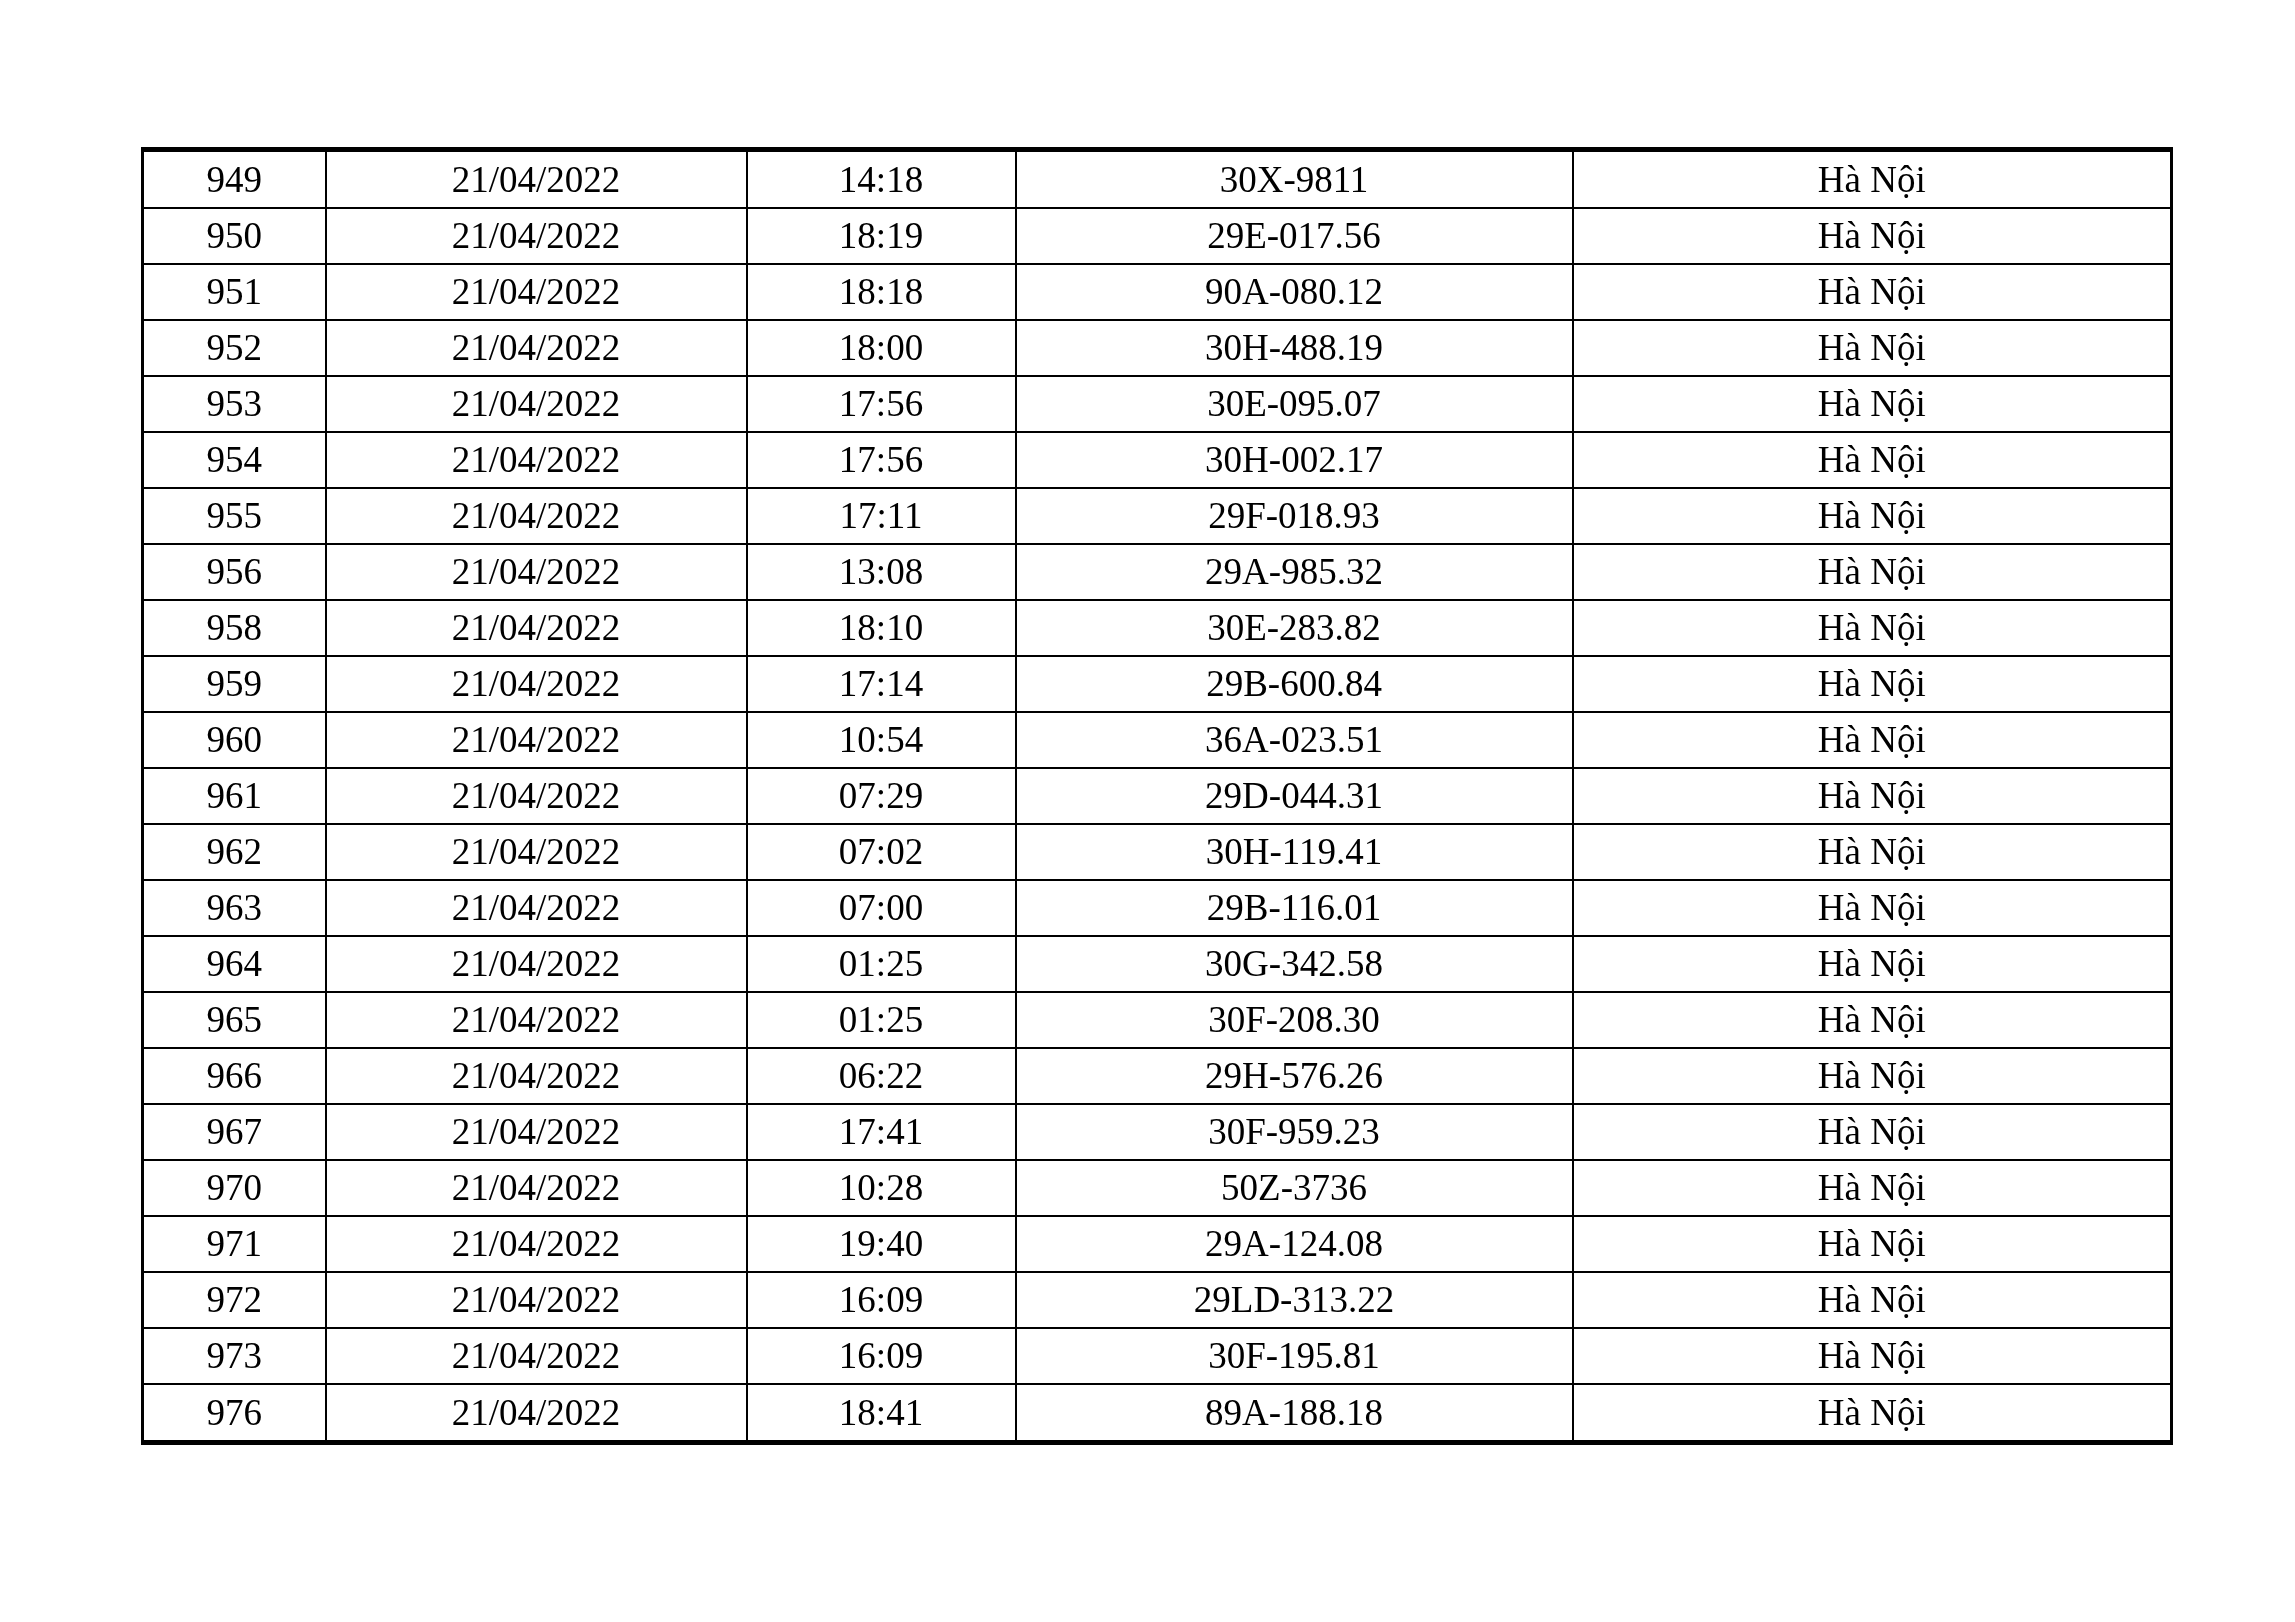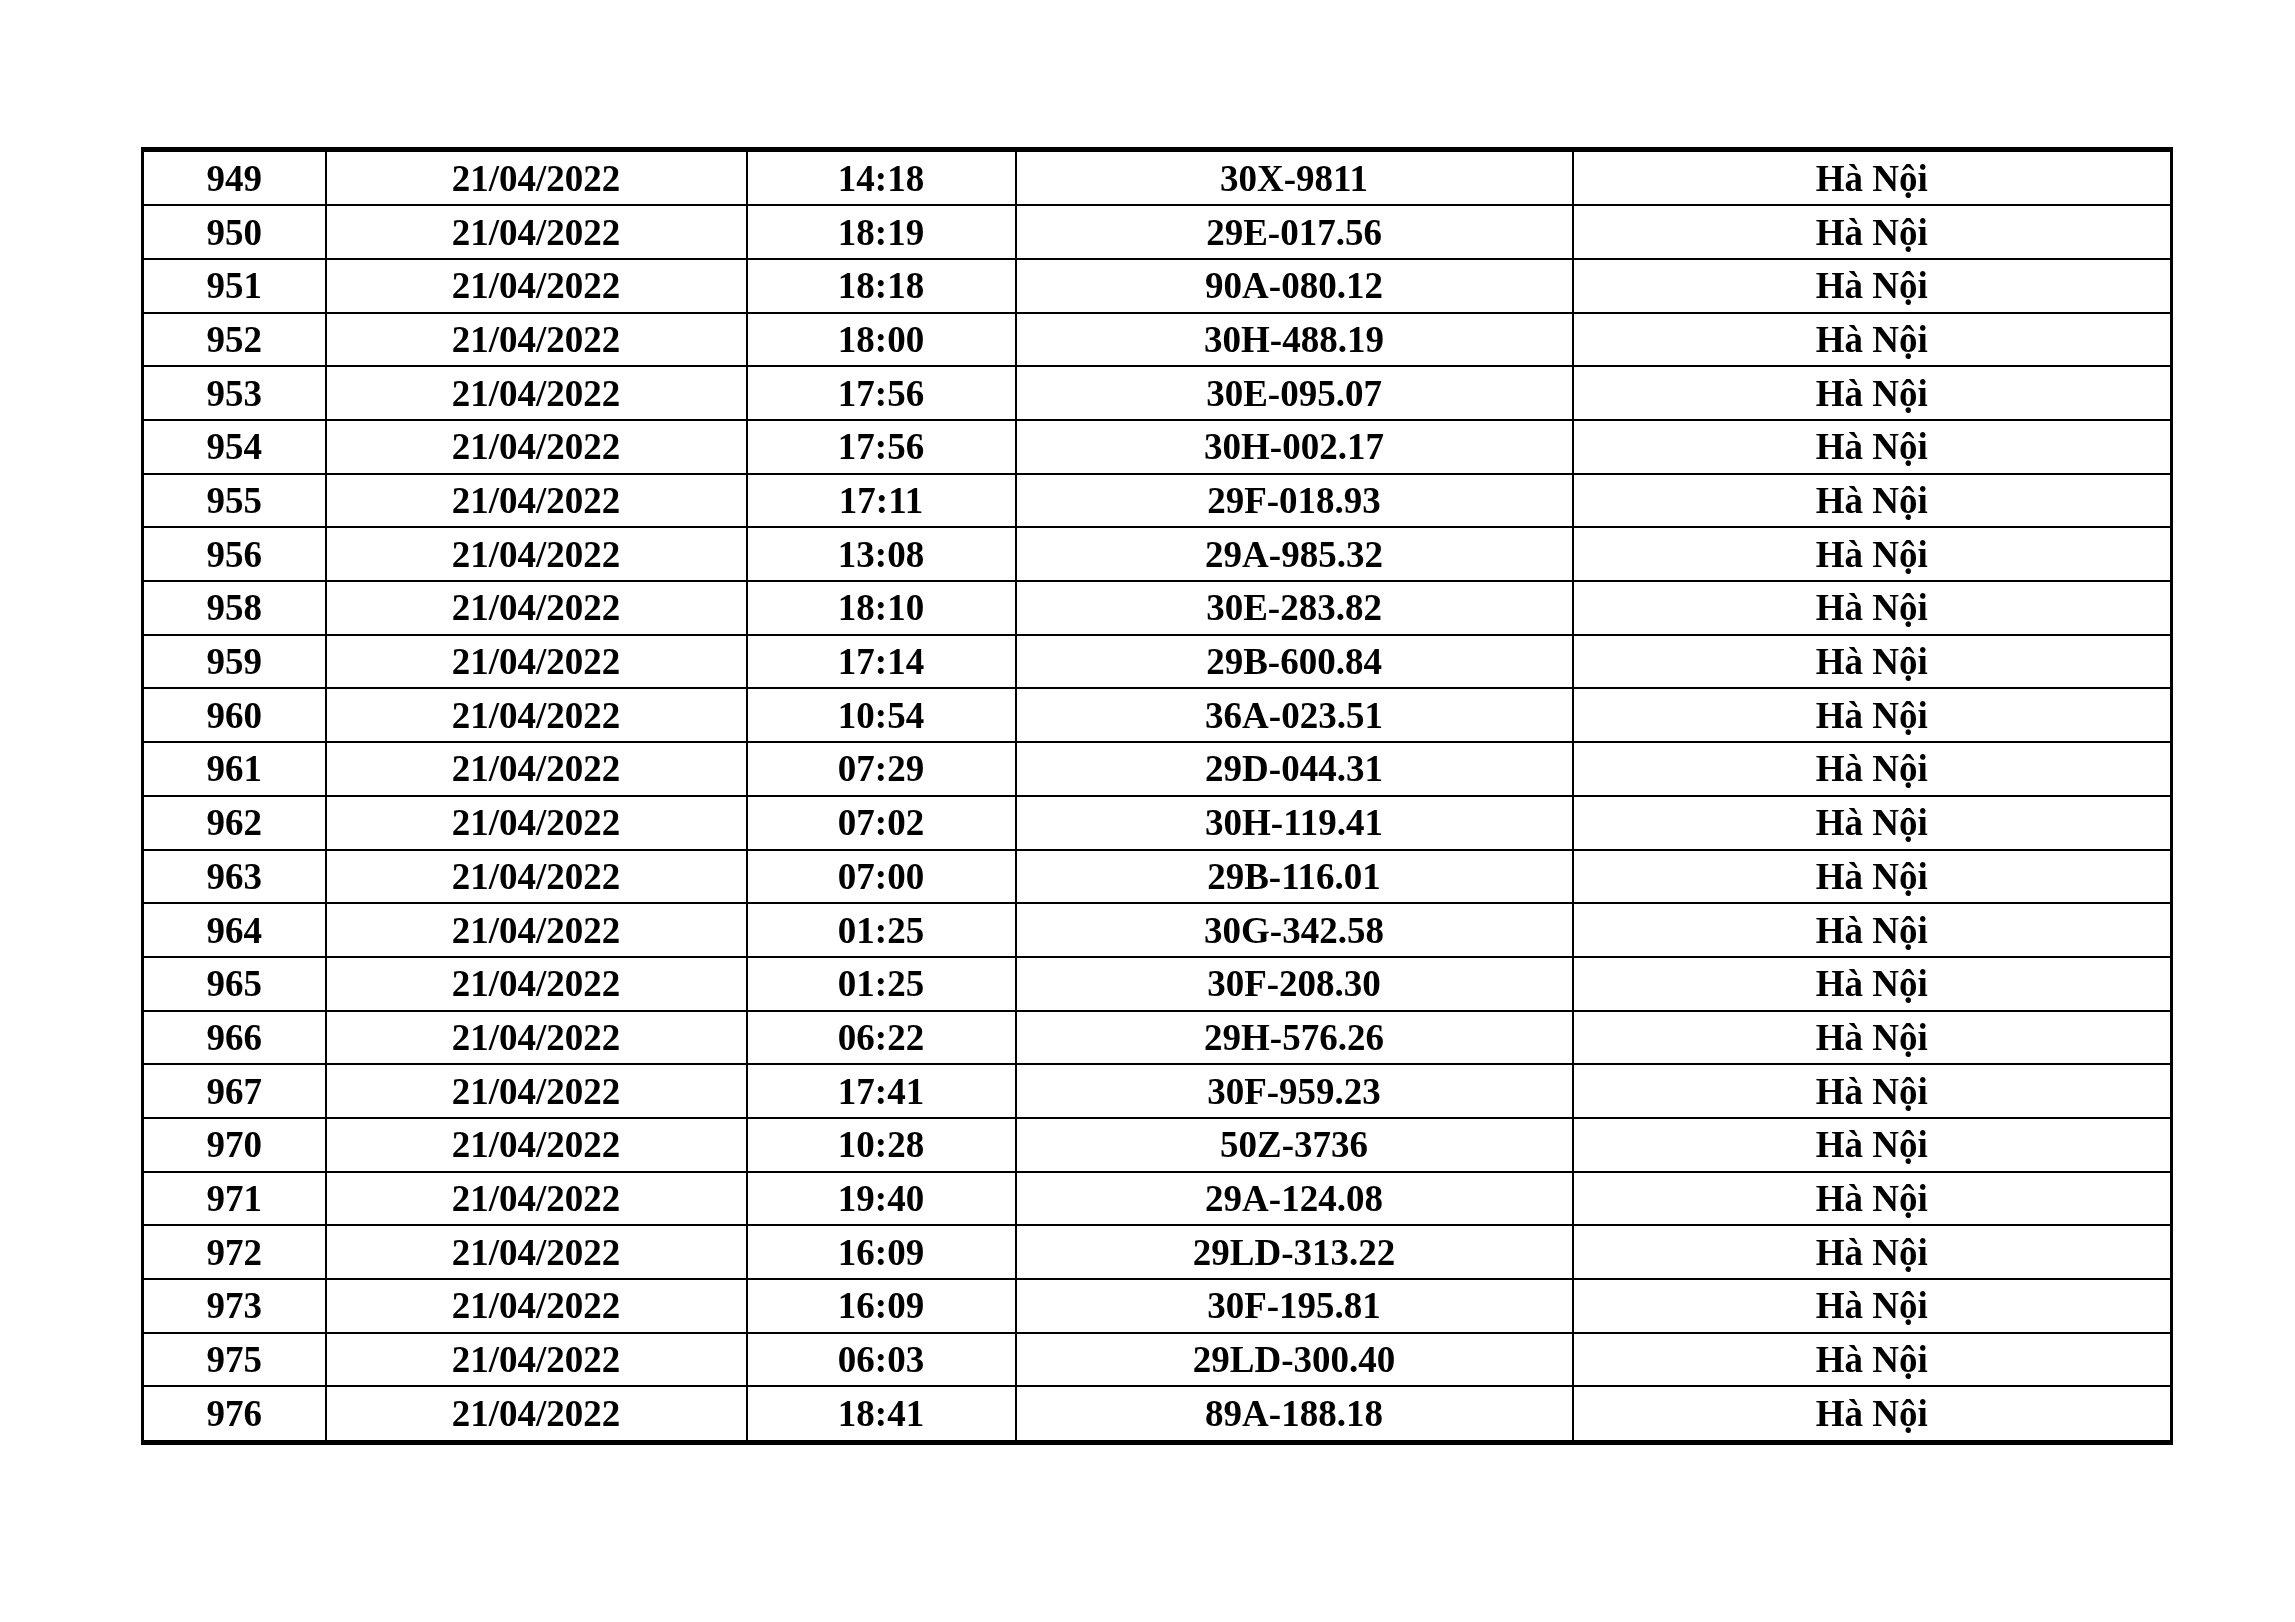--- a/index.html
+++ b/index.html
@@ -8,21 +8,20 @@
     background: #ffffff;
   }
   .page {
     position: relative;
     width: 2295px;
     height: 1622px;
     background: #ffffff;
     overflow: hidden;
     font-family: "Liberation Serif", "DejaVu Serif", serif;
     color: #000000;
-    font-weight: bold;
   }
   table.violation-table {
     position: absolute;
     left: 141px;
     top: 147px;
     width: 2029px;
     height: 1298px;
     border-collapse: collapse;
     table-layout: fixed;
     border-top: 5.2px solid #000000;
@@ -207,27 +206,20 @@
     <td>Hà Nội</td>
   </tr>
         <tr>
     <td>973</td>
     <td>21/04/2022</td>
     <td>16:09</td>
     <td>30F-195.81</td>
     <td>Hà Nội</td>
   </tr>
         <tr>
-    <td>975</td>
-    <td>21/04/2022</td>
-    <td>06:03</td>
-    <td>29LD-300.40</td>
-    <td>Hà Nội</td>
-  </tr>
-        <tr>
     <td>976</td>
     <td>21/04/2022</td>
     <td>18:41</td>
     <td>89A-188.18</td>
     <td>Hà Nội</td>
   </tr>
       </tbody>
   </table>
 </div>
 

